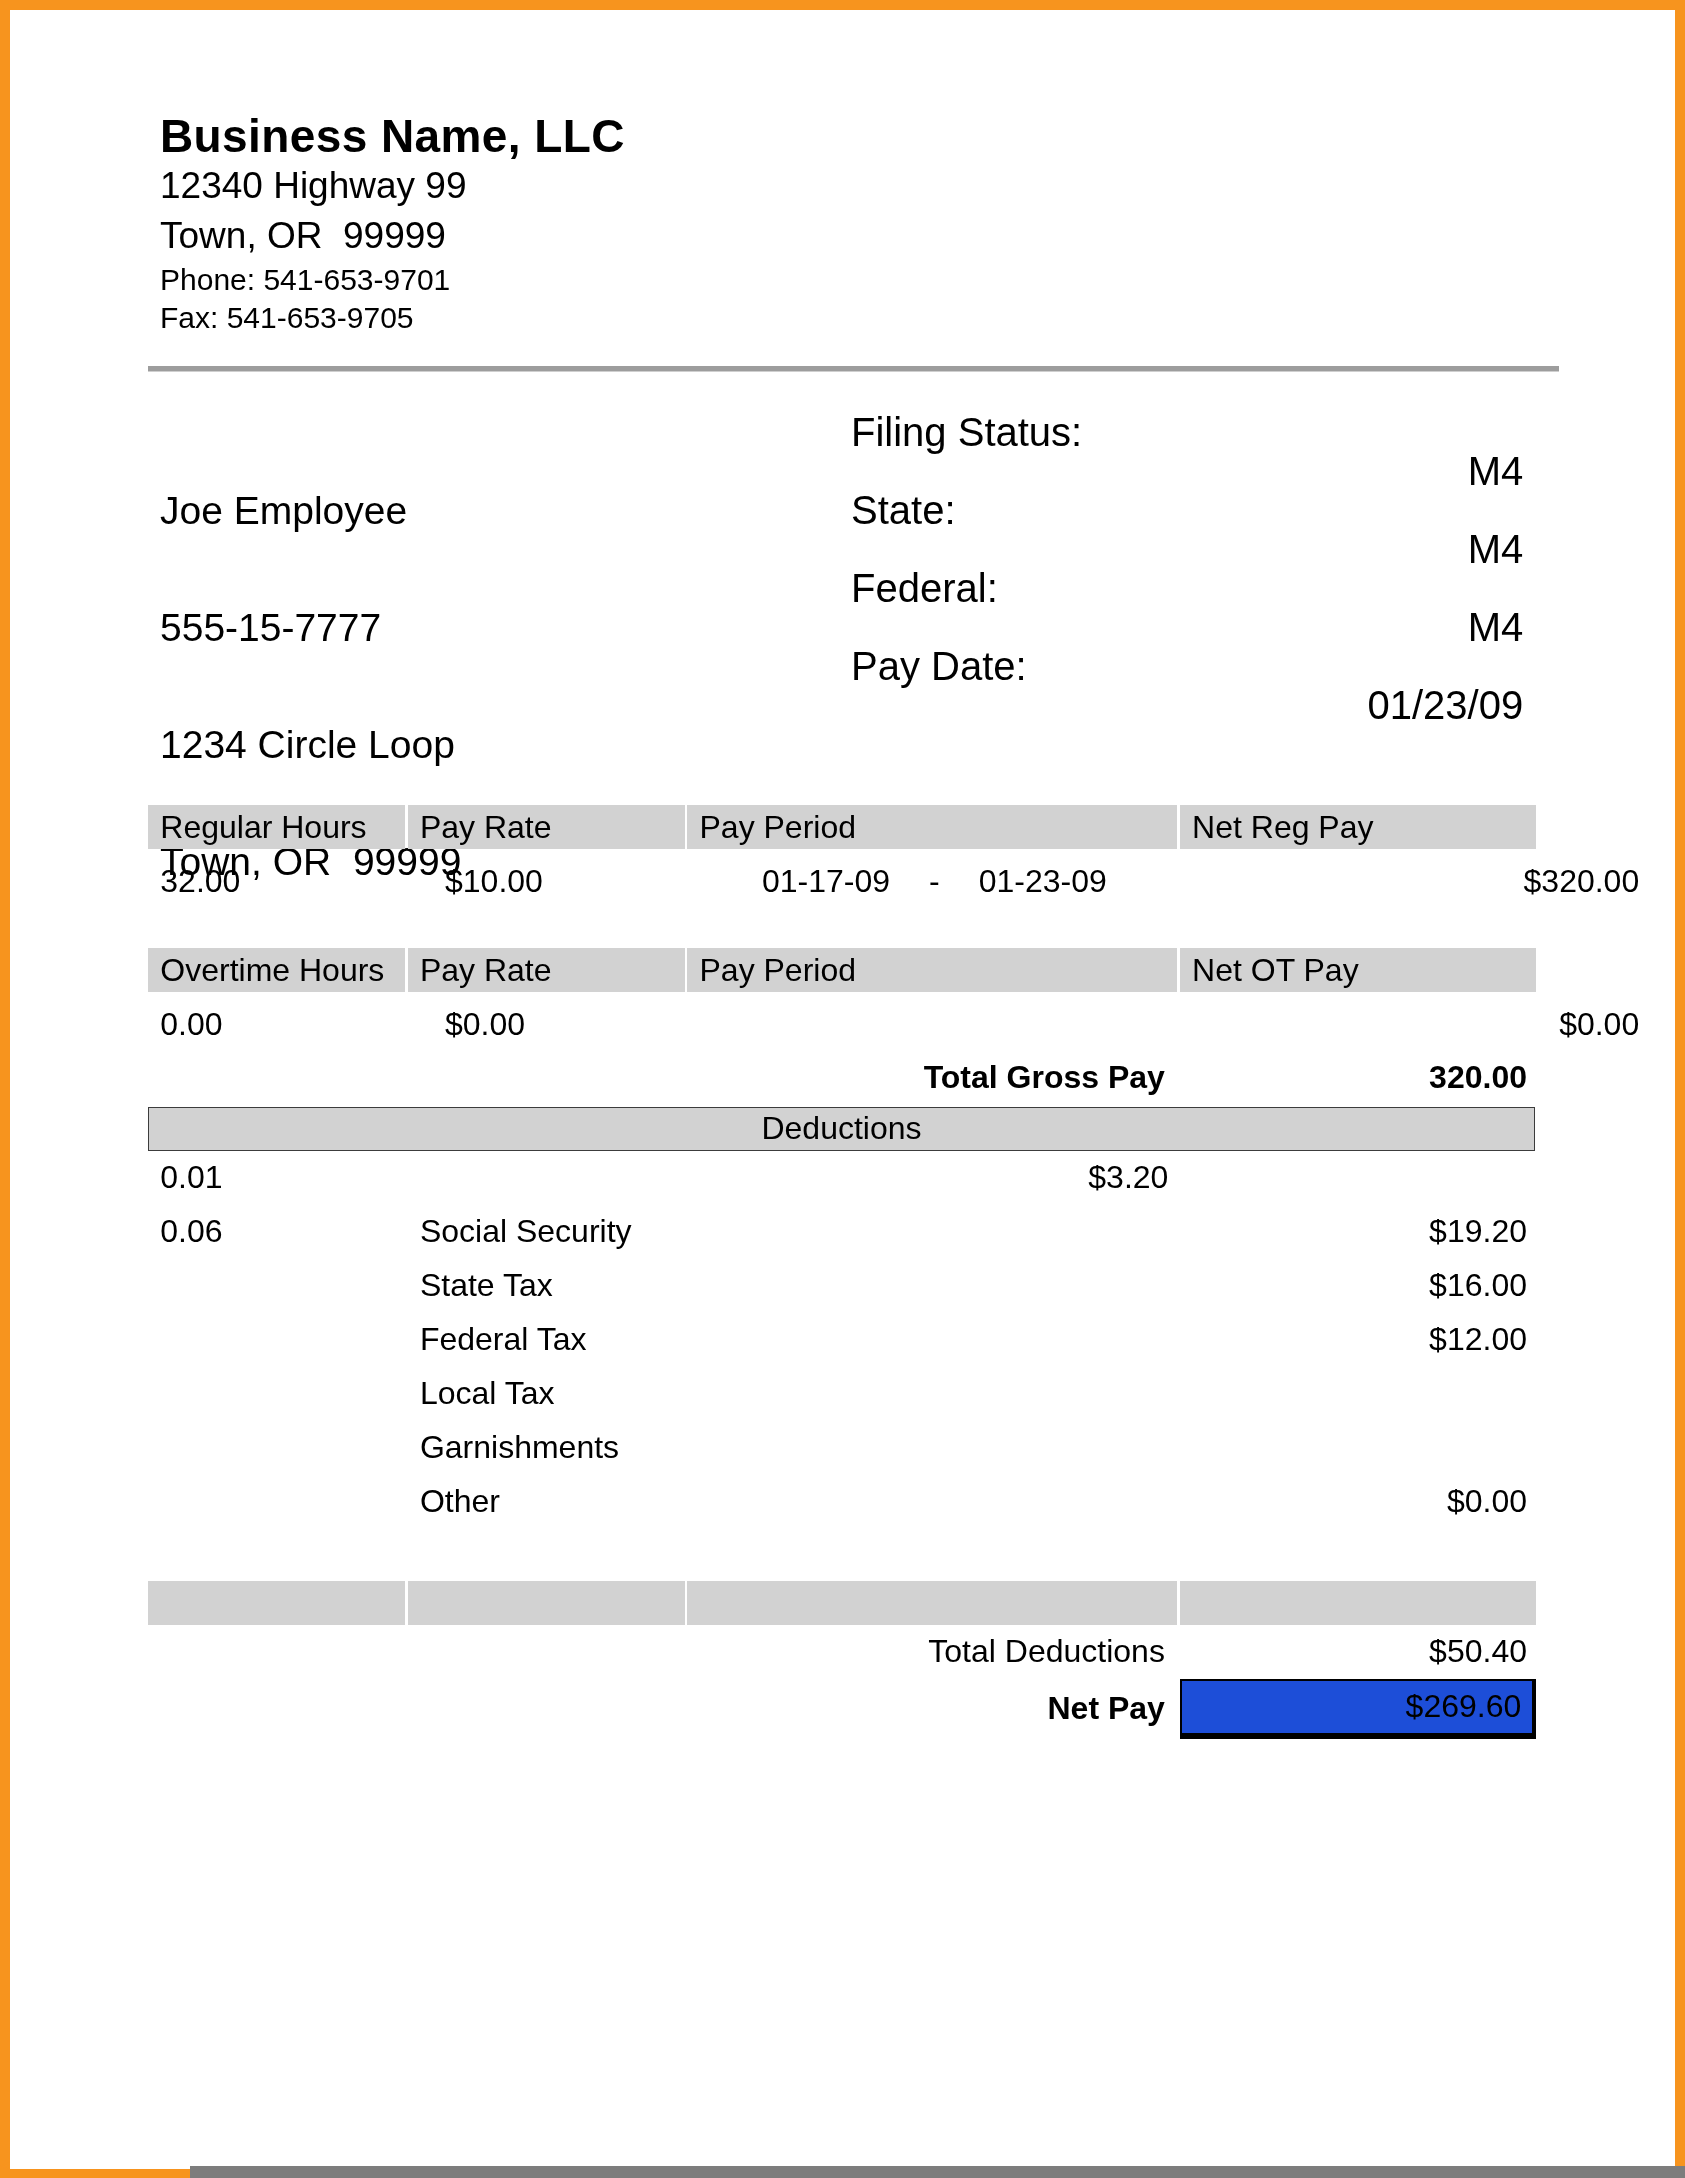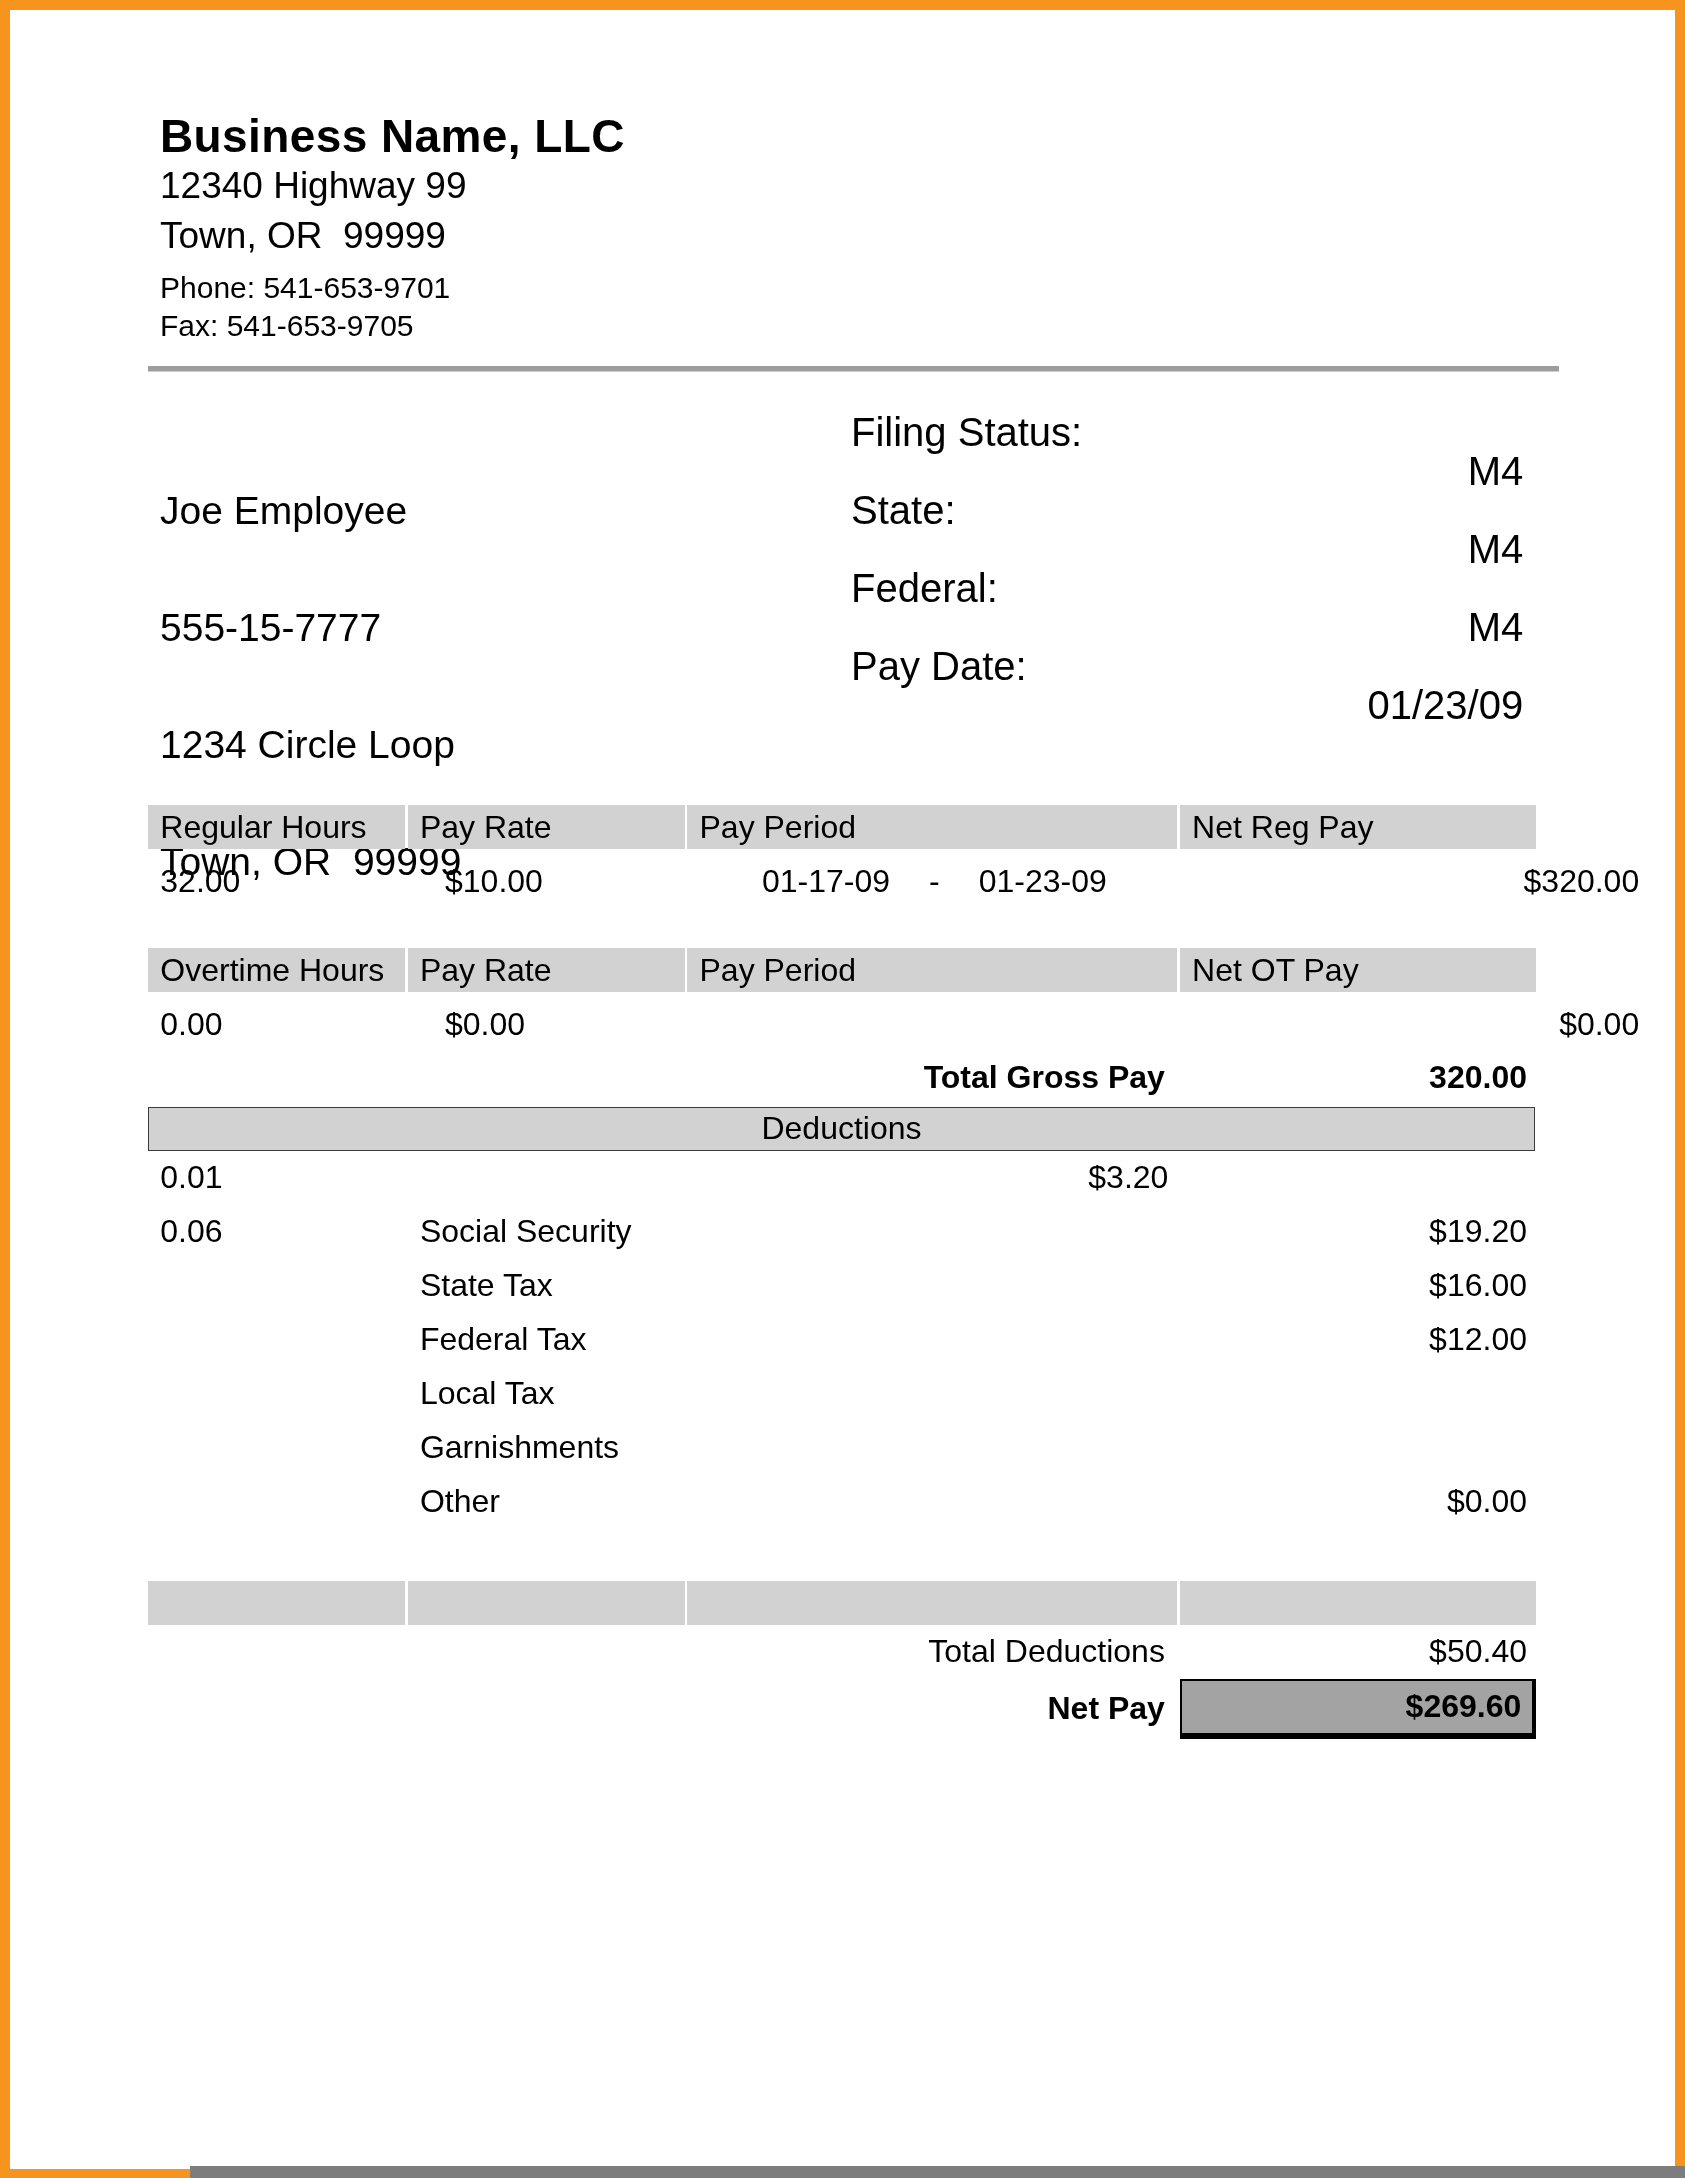--- a/index.html
+++ b/index.html
@@ -7,21 +7,21 @@
   body { font-family:"Liberation Sans", sans-serif; color:#000; }
 
   .page { position:relative; width:1685px; height:2179px; background:#fff; overflow:hidden; }
   .frame { position:absolute; inset:0; border:10.5px solid #f7941e; pointer-events:none; z-index:5; }
 
   
   .biz { position:absolute; left:160px; top:112px; }
   .biz-name { font-size:46px; font-weight:bold; line-height:49px; letter-spacing:0.4px; }
   .biz-addr { font-size:37px; line-height:50px; white-space:pre; }
   .biz-contact { font-size:30px; line-height:38px; white-space:pre; }
-  .biz-contact.first { margin-top:8px; }
+  .biz-contact.first { }
 
   .divider { position:absolute; left:148px; top:366px; width:1411px; height:6.1px;
              background:#9d9d9d; border-bottom:1.8px solid #cfcfcf; }
 
   
   .employee { position:absolute; left:160px; top:413px; font-size:39px; line-height:39px; white-space:pre; }
 
   
   .filing { position:absolute; left:851px; top:413px; width:681px; font-size:40px; }
   .filing .frow { height:39px; line-height:39px; }
@@ -47,22 +47,22 @@
               display:flex; align-items:center; justify-content:center; }
   .dedrow { height:54px; }
   .dedrow > div { display:flex; align-items:center; }
   .spacer59 { height:52px; }
   .emptybar { height:44px; }
   .emptybar > div { background:#d2d2d2; }
   .tdrow { height:54px; }
   .tdrow > div { display:flex; align-items:center; }
   .nprow { height:60px; }
   .nprow > div { display:flex; align-items:center; }
-  .np-box { background:#a3a3a3; border:2.6px solid #000; border-right-width:4.4px; border-bottom-width:6.1px;
-            justify-content:flex-end; padding-right:10.5px; font-weight:bold;padding-left:42px; }
+  .np-box { background:#1d4ed8; border:2.6px solid #000; border-right-width:4.4px; border-bottom-width:6.1px;
+            justify-content:flex-end; padding-right:10.5px; font-weight:normal;padding-left:42px; }
 
   .bottom-bar { position:absolute; left:190px; right:0; bottom:0; height:13px; background:#7d7d7d; z-index:6; }
 </style>
 </head>
 <body>
 
 <div class="page">
 
   <div class="biz">
     <div class="biz-name">Business Name, LLC</div>

